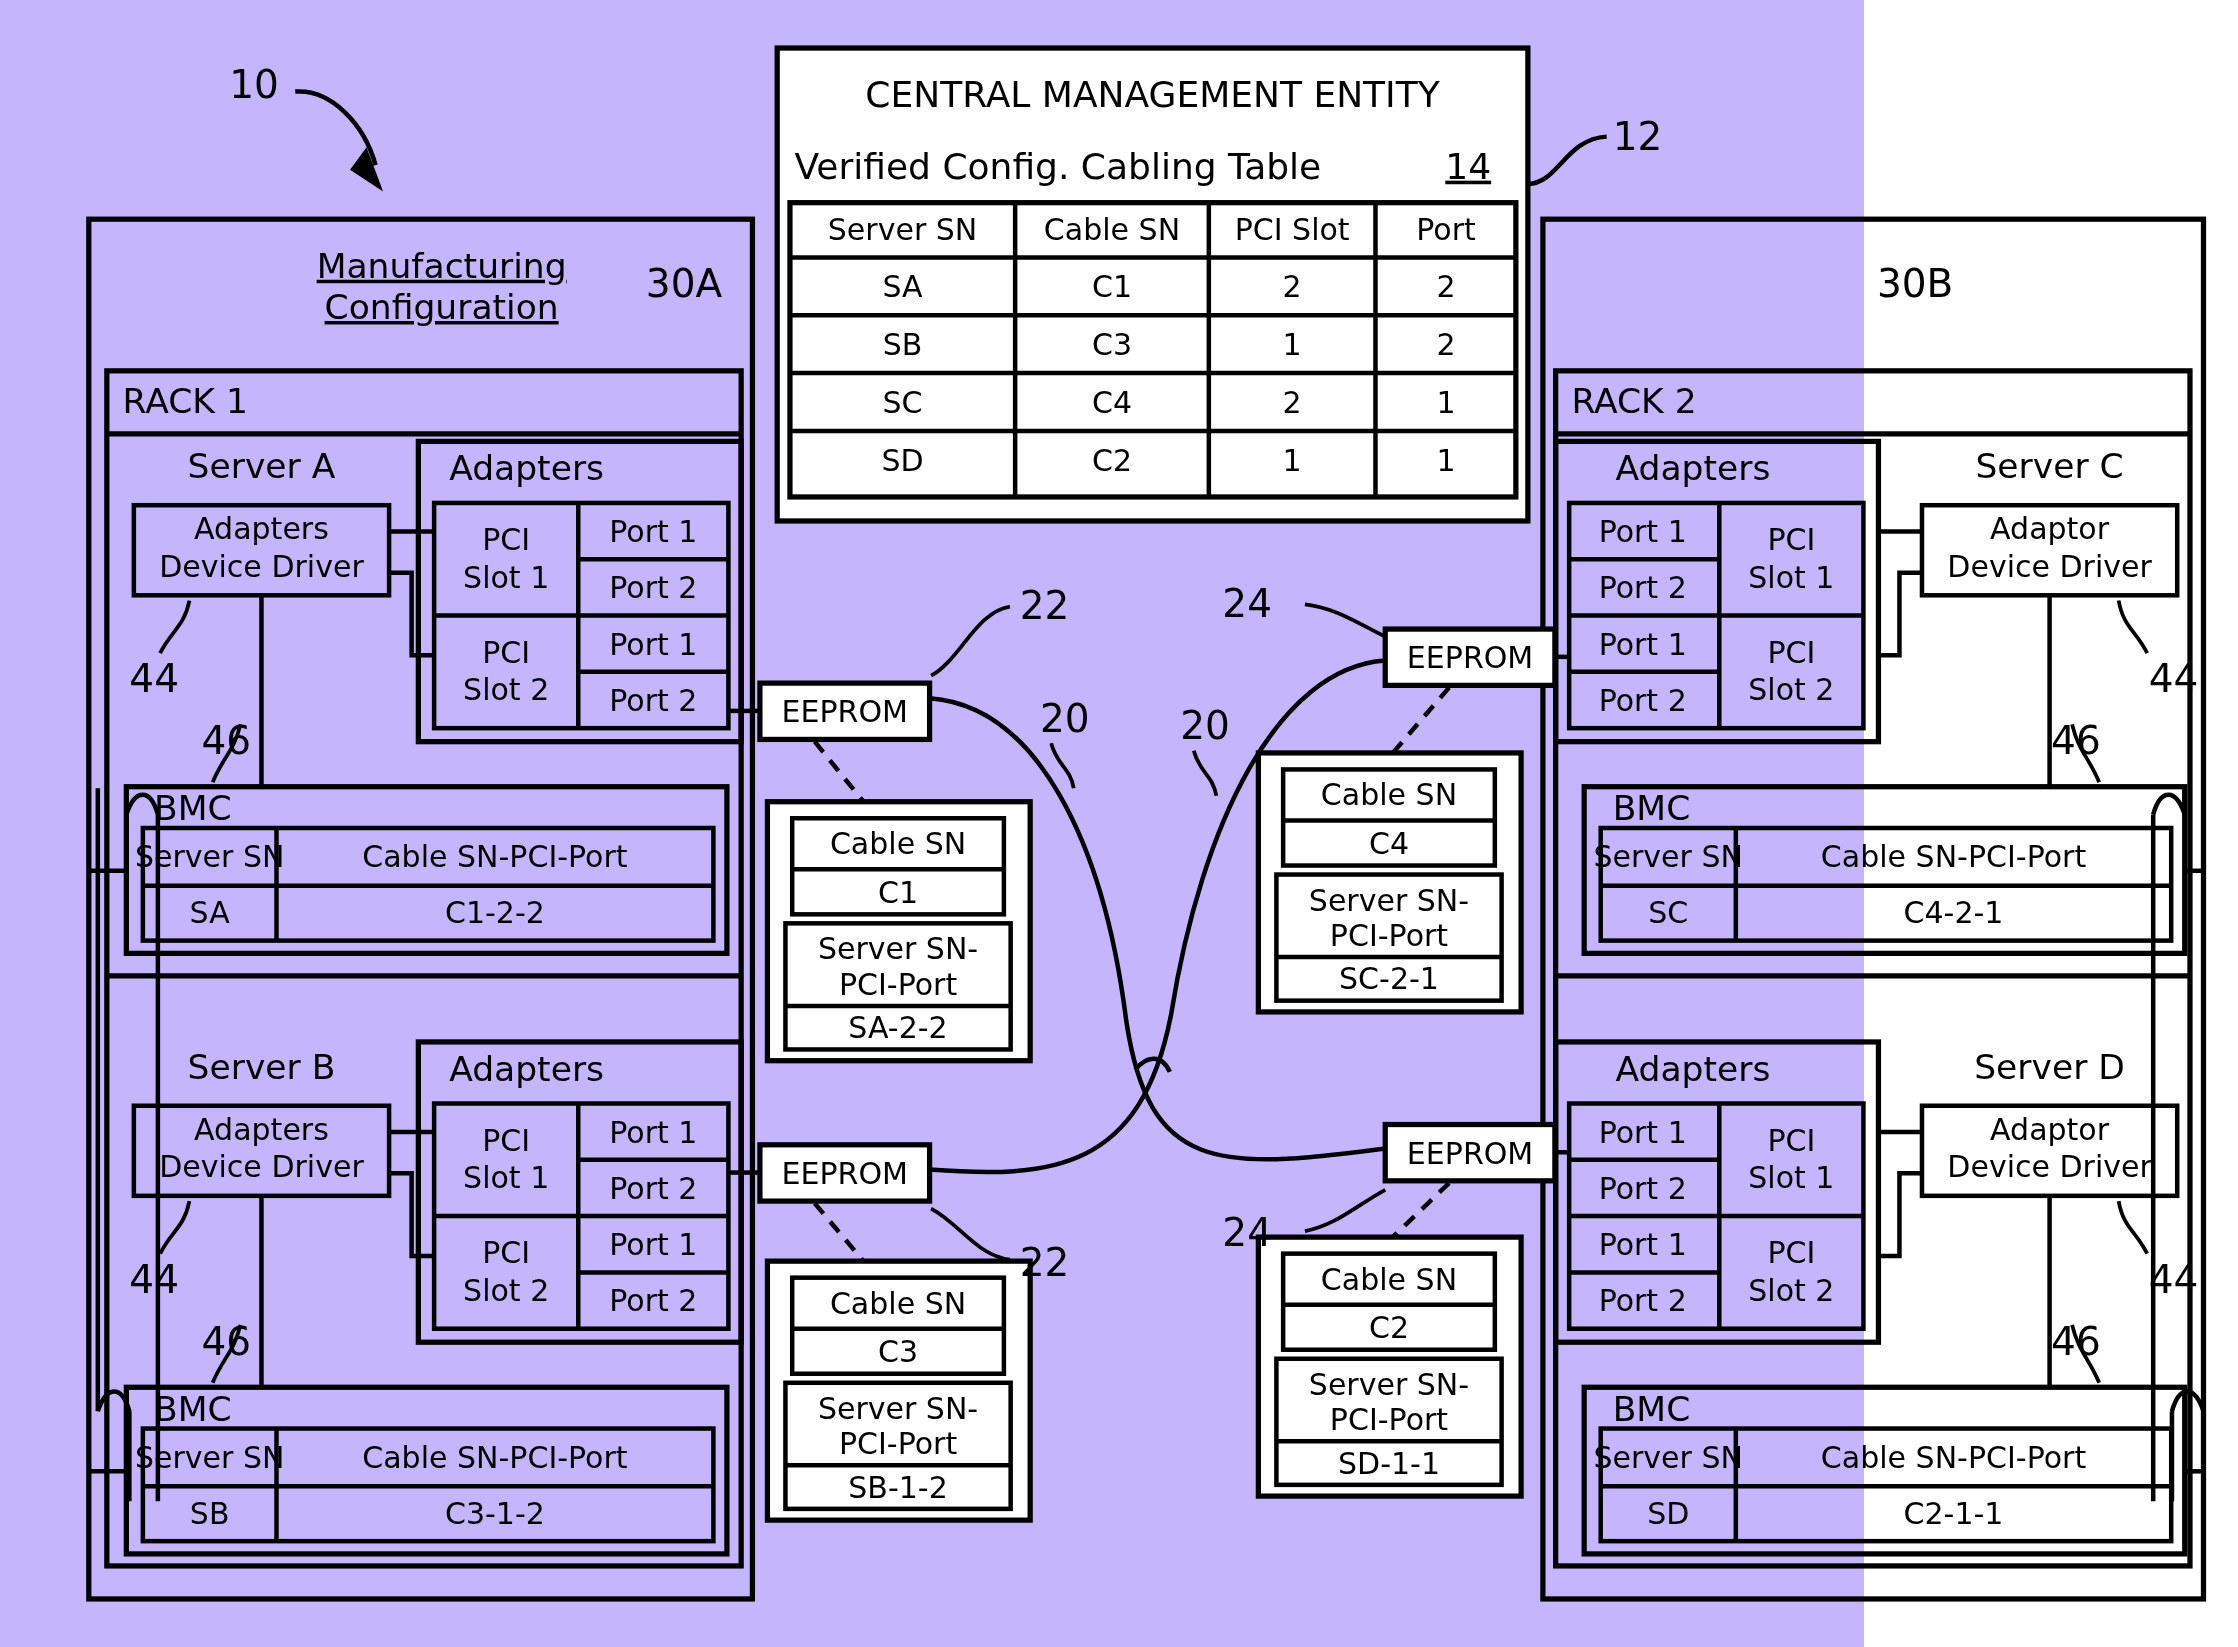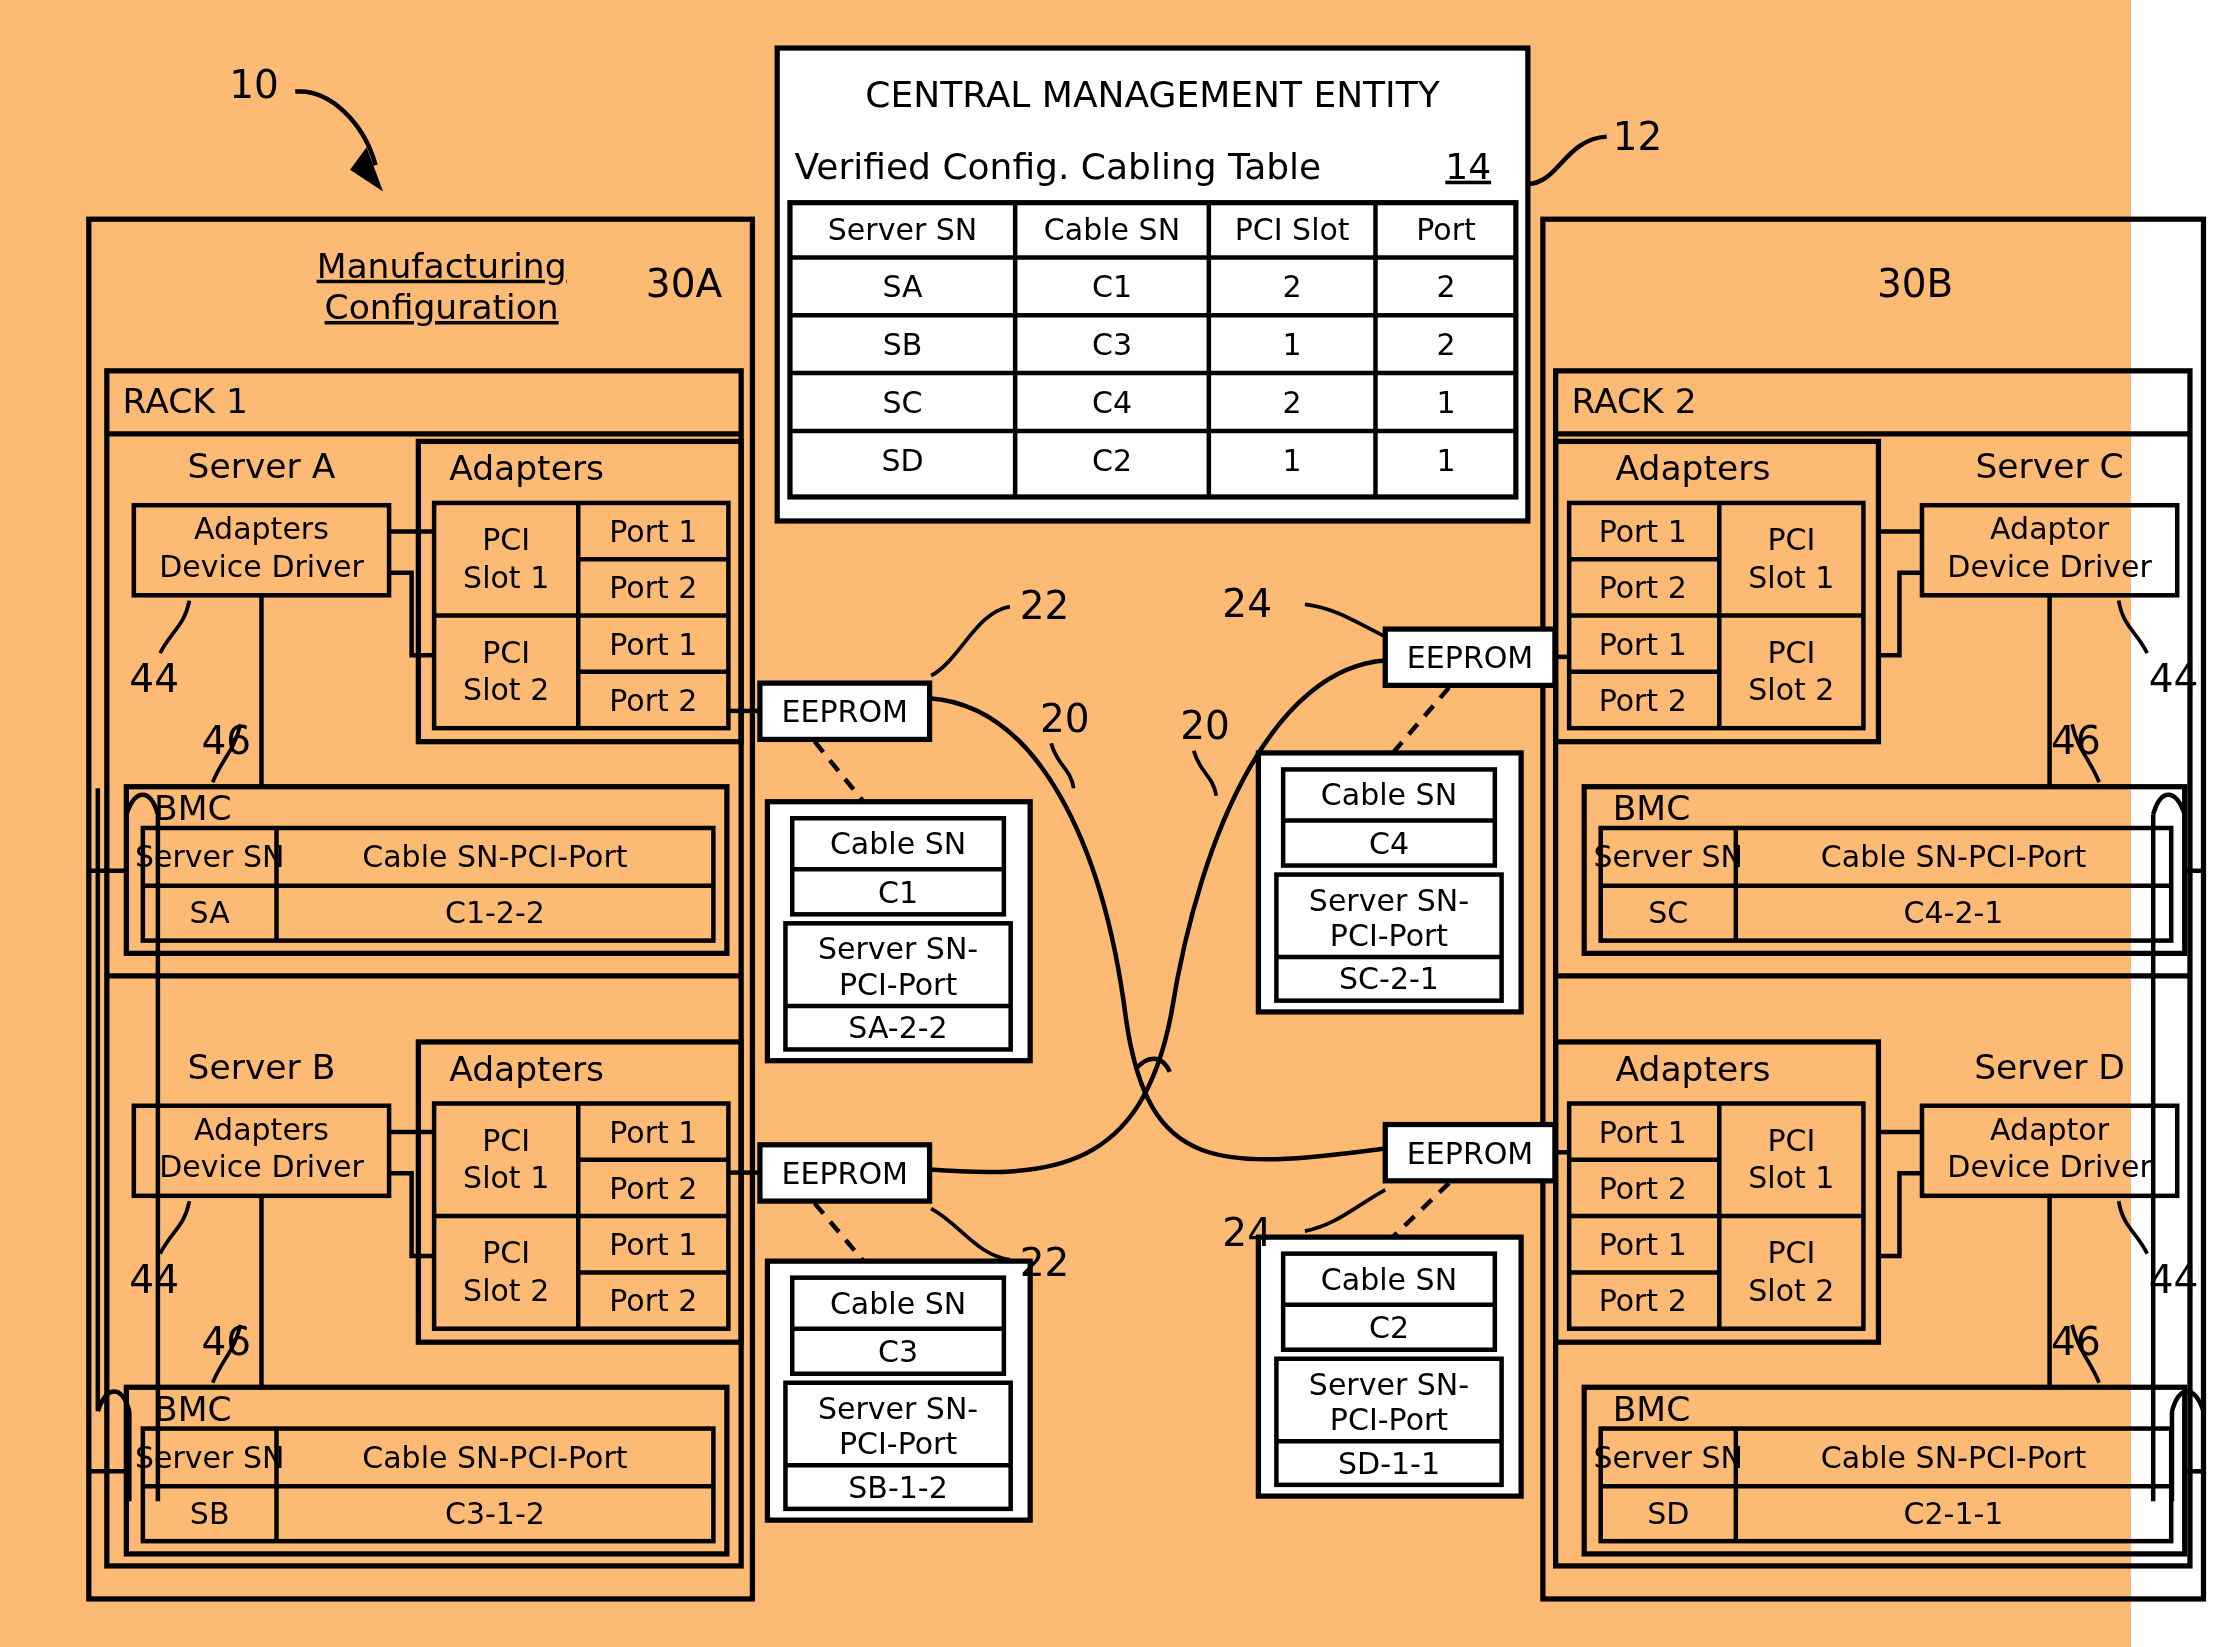--- a/index.html
+++ b/index.html
@@ -1,18 +1,18 @@
 <!DOCTYPE html>
 <html style="font-size:12px"><head>
 <meta charset="utf-8">
 <style>
   html,body{margin:0;padding:0;background:#fff;}
   body{width:2239px;height:1647px;overflow:hidden;
        font-family:"DejaVu Sans","Liberation Sans",sans-serif;}
-  #stage{position:relative;width:2131px;height:1647px;background:#fdba74;}
+  #stage{position:relative;width:1864px;height:1647px;background:#c4b5fd;}
   svg{position:absolute;left:0;top:0;width:2239px;height:1647px;}
   .ln{fill:none;stroke:#000;}
   .bx{fill:none;stroke:#000;}
   .fillw{fill:#fff;stroke:#000;}
   text{font-family:"DejaVu Sans","Liberation Sans",sans-serif;fill:#000;}
   .t{font-size:40px;}
   .t-lg{font-size:46px;}
   .t-ref{font-size:52px;}
   .t-title{font-size:48px;}
   .ctr{text-anchor:middle;}

